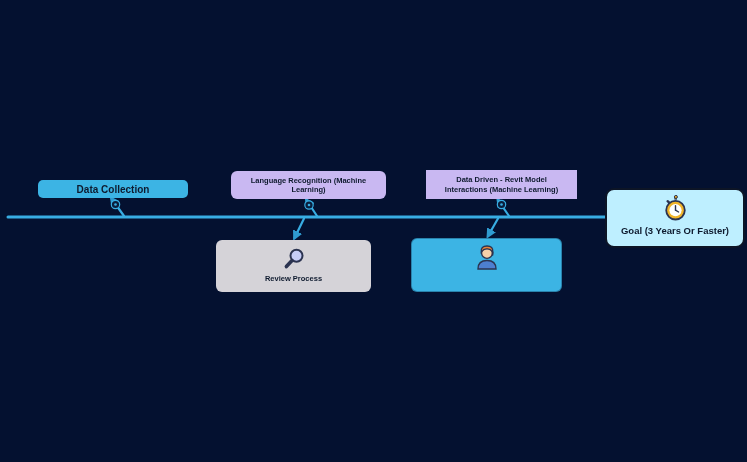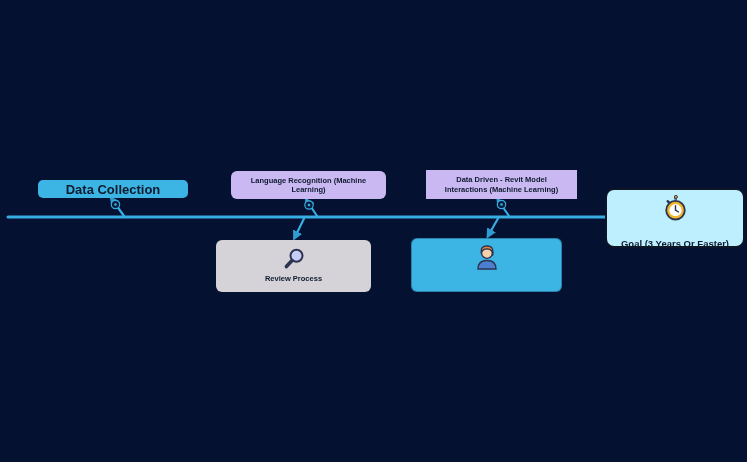--- a/index.html
+++ b/index.html
@@ -7,41 +7,41 @@
     --goalfill:#BEEFFF; --line:#38ADE3; --textdark:#0E1A2E; --badgered:#E35B5B;
   }
   *{margin:0;padding:0;box-sizing:border-box;}
   html,body{width:747px;height:462px;}
   body{background:var(--bg);font-family:"Liberation Sans","DejaVu Sans",sans-serif;overflow:hidden;}
   .canvas{position:relative;width:747px;height:462px;background:var(--bg);}
   .connector-layer{position:absolute;left:0;top:0;width:747px;height:462px;}
   .node{position:absolute;display:flex;align-items:center;justify-content:center;
         color:var(--textdark);font-weight:bold;text-align:center;}
   .node-data-collection{left:38px;top:180px;width:150px;height:18px;border-radius:5px;
-        background:var(--cyan);font-size:13px;}
+        background:var(--cyan);font-size:10px;}
   .node-language{left:231px;top:171px;width:155px;height:28px;border-radius:6px;
         background:var(--lavender);font-size:7.5px;line-height:9.5px;padding:4px 14px;}
   .node-data-driven{left:426px;top:170px;width:151px;height:29px;border-radius:0;
         background:var(--lavender);font-size:7.5px;line-height:9.5px;padding:0 10px;}
   .node-review{left:216px;top:240px;width:155px;height:52px;border-radius:6px;
         background:var(--gray);flex-direction:column;justify-content:flex-start;font-size:7.5px;}
   .node-review .icon-wrap{margin-top:6px;height:26px;display:flex;align-items:center;justify-content:center;}
   .node-review .node-label{margin-top:2px;}
   .node-hire{left:411px;top:238px;width:151px;height:54px;border-radius:6px;
         background:var(--cyan);flex-direction:column;justify-content:flex-start;font-size:7.2px;
         border:1px solid rgba(10,40,70,.35);}
   .hire-titlerow{position:relative;width:100%;margin-top:5px;height:10px;display:flex;
         align-items:center;justify-content:center;white-space:nowrap;}
   .hire-badge{position:absolute;left:10px;top:0px;width:9px;height:9px;}
   .node-hire .icon-wrap{margin-top:3px;display:flex;align-items:center;justify-content:center;}
   .node-goal{left:605px;top:188px;width:140px;height:60px;border-radius:9px;
         background:var(--goalfill);border:2px solid #0D1526;flex-direction:column;
         justify-content:flex-start;font-size:9.5px;}
   .node-goal .icon-wrap{margin-top:5px;height:26px;display:flex;align-items:center;justify-content:center;}
-  .node-goal .node-label{margin-top:17px;}
+  .node-goal .node-label{margin-top:4px;}
   .node-label{pointer-events:none;}
 </style>
 </head>
 <body>
 
 <div class="canvas">
 
   <svg class="connector-layer" width="747" height="462" viewBox="0 0 747 462">
     <defs>
       <marker id="arw" viewBox="0 0 10 10" refX="7" refY="5" markerWidth="4.6" markerHeight="4.6" orient="auto">

